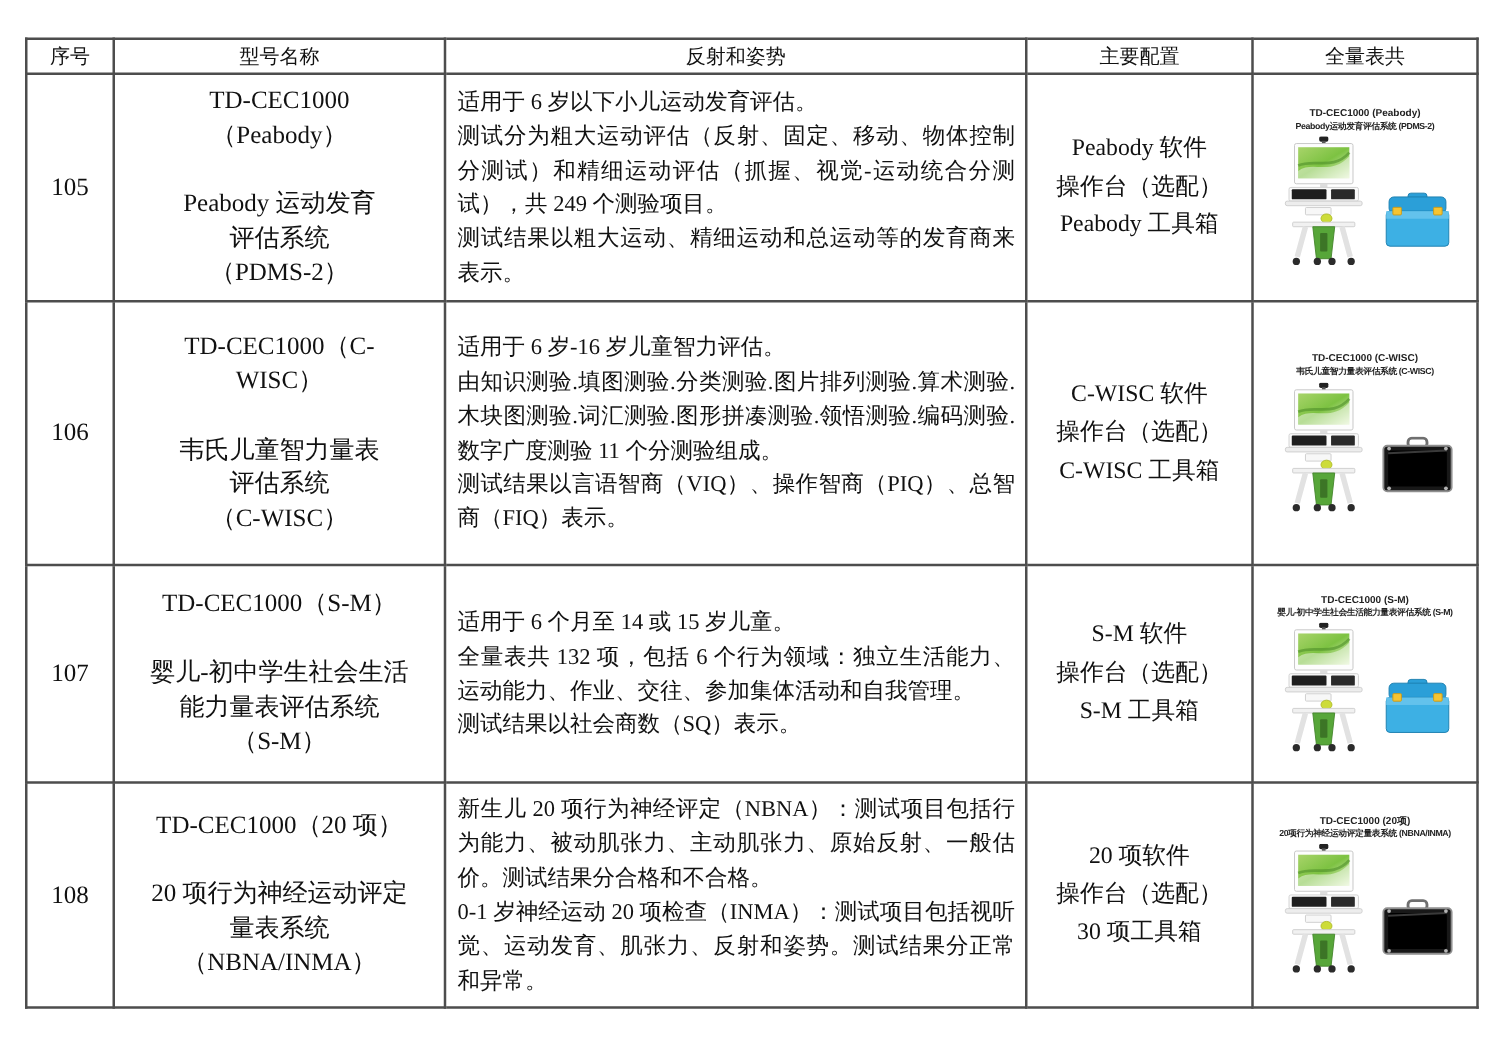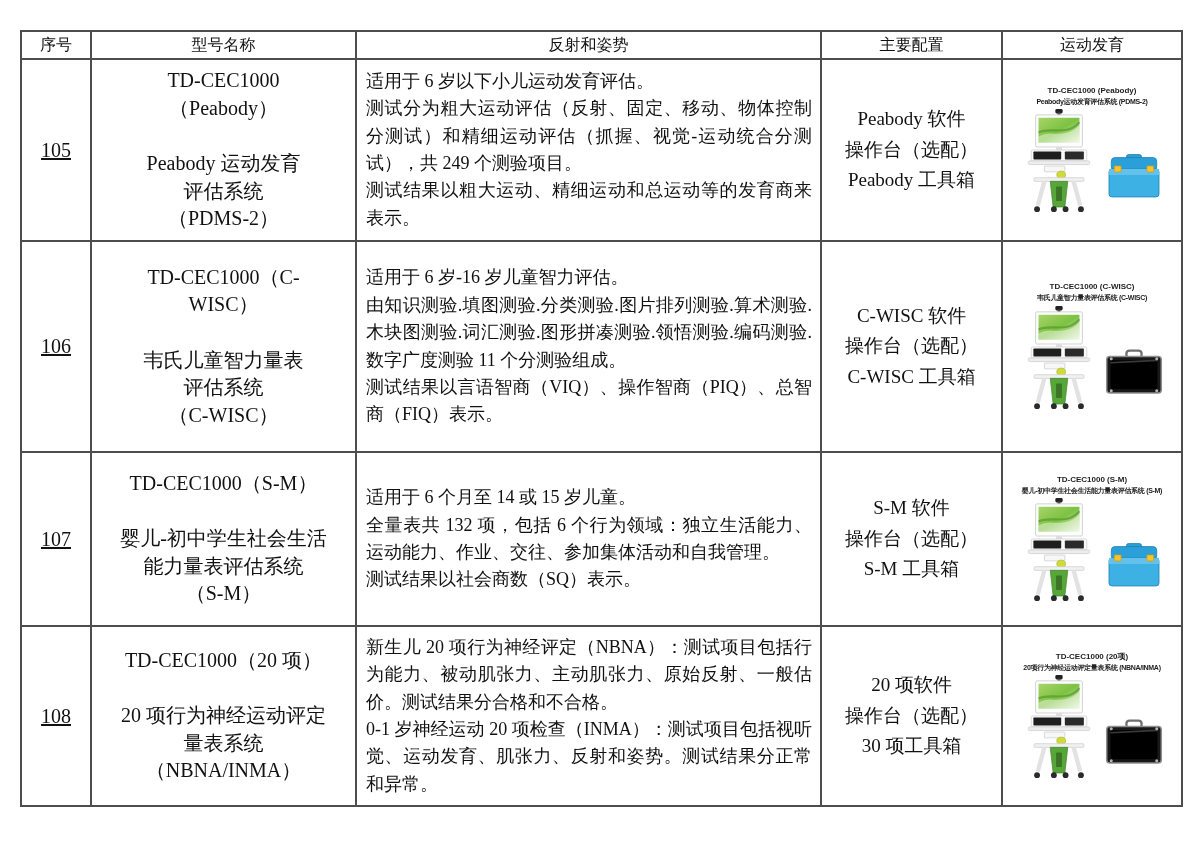--- a/index.html
+++ b/index.html
@@ -4,21 +4,21 @@
 <style>
   * { margin:0; padding:0; box-sizing:border-box; }
   html,body { width:1200px; height:849px; background:#ffffff;
     font-family:"Liberation Serif","DejaVu Serif",serif; color:#111; }
   .page { position:relative; width:1200px; height:849px; background:#fff; overflow:hidden; }
   table.catalog { position:absolute; left:20px; top:30px; width:1161px;
     border-collapse:collapse; table-layout:fixed; }
   table.catalog td, table.catalog th { border:2px solid #4d4d4d; vertical-align:middle;
     font-weight:normal; overflow:hidden; }
   th.hdr { height:28px; font-size:16px; text-align:center; padding:1px 2px; }
-  td.serial { text-align:center; font-size:20px;text-decoration:underline; }
+  td.serial { text-align:center; font-size:20px; }
   td.model { text-align:center; font-size:20px; line-height:1.38; white-space:pre-line; padding:4px 22px; }
   td.func { font-size:18px; line-height:1.52; text-align:justify; white-space:pre-line;
     padding:3px 8px 3px 9px; vertical-align:top;margin-left:30px; }
   td.config { text-align:center; font-size:19px; line-height:1.6; white-space:pre-line; padding:2px 4px; }
   td.imgcell { padding:2px 3px; }
   .prod { height:100%; display:flex; flex-direction:column; align-items:center; justify-content:center; }
   .prod-caption { text-align:center; line-height:1.5; margin-bottom:2px; width:100%;
     font-family:"Liberation Sans","DejaVu Sans",sans-serif; }
   .cap1 { font-size:8px; font-weight:bold; color:#222; white-space:nowrap; }
   .cap2 { font-size:7px; font-weight:bold; color:#222; white-space:nowrap; letter-spacing:-0.3px; }
@@ -90,21 +90,21 @@
         <col style="width:465px">
       <col style="width:181px">
         <col style="width:180px">
     </colgroup>
     <tbody>
         <tr>
       <th class="hdr">序号</th>
       <th class="hdr">型号名称</th>
       <th class="hdr">反射和姿势</th>
       <th class="hdr">主要配置</th>
-      <th class="hdr">运动发育</th>
+      <th class="hdr">全量表共</th>
     </tr>
 
     <tr style="height:182px">
       <td class="serial">105</td>
       <td class="model">TD-CEC1000（Peabody）
 
 Peabody 运动发育
 评估系统
 （PDMS-2）</td>
       <td class="func">适用于 6 岁以下小儿运动发育评估。

